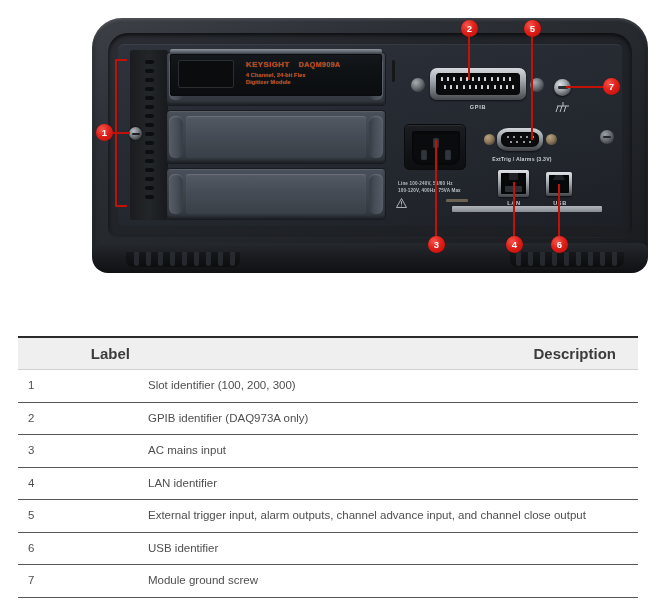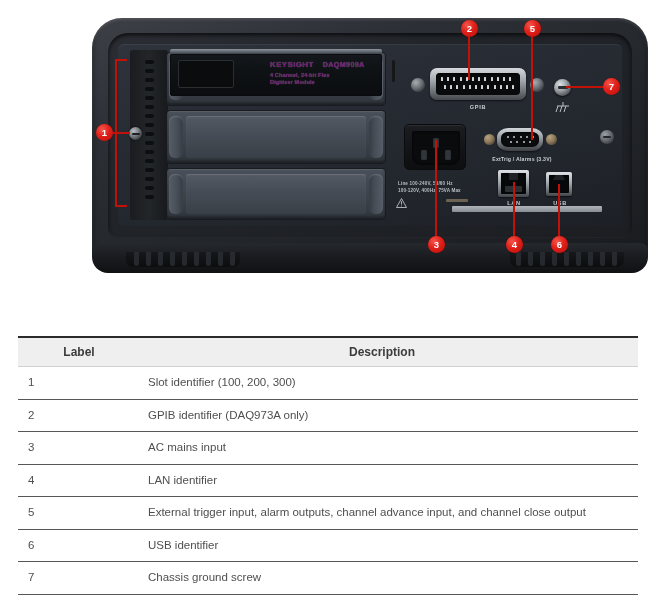--- a/index.html
+++ b/index.html
@@ -168,24 +168,23 @@
     left: 178px; top: 60px;
     width: 56px; height: 28px;
     background: #0a0c0e;
     border: 1px solid #2a2e33;
     border-radius: 2px;
   }
   .module-text {
     position: absolute;
     left: 246px; top: 60px;
     width: 132px;
-    color: #701a75;
+    color: #c2410c;
     line-height: 1.18;
     text-shadow: 0 0 1px rgba(255,255,255,.4);
-    margin-left: 24px;
   }
   .mt-line1 { font-size: 8px; font-weight: 700; letter-spacing: .35px; white-space: nowrap; }
   .mt-line1 .model { margin-left: 9px; font-size: 7.2px; }
   .mt-line2 { font-size: 5.6px; font-weight: 700; margin-top: 2.5px; letter-spacing: .1px; white-space: nowrap; }
   .mt-line3 { font-size: 5.6px; font-weight: 700; letter-spacing: .1px; white-space: nowrap; }
 
   
   .panel-divider {
     position: absolute;
     left: 392px; top: 60px;
@@ -491,24 +490,24 @@
     left: 18px; top: 336px;
     width: 620px;
     border-collapse: collapse;
     font-size: 11.5px;
     color: #4a4a4a;
   }
   #spec-table thead th {
     background: #efefef;
     border-top: 2.5px solid #2b2b2b;
     border-bottom: 1px solid #d2d2d2;
-    text-align: center;
+    text-align: right;
     font-weight: 700;
     color: #3c3c3c;
-    font-size: 12px;
+    font-size: 15px;
     padding: 7px 0 7px 0;
   }
   #spec-table tbody td {
     border-bottom: 1.2px solid #575757;
     padding: 8px 0 8px 0;
     vertical-align: middle;
     line-height: 1.35;
     color: #4f4f4f;
   }
   #spec-table .col-label { width: 112px; padding-left: 10px; }
@@ -760,18 +759,18 @@
         <tr>
           <td class="col-label">5</td>
           <td class="col-desc">External trigger input, alarm outputs, channel advance input, and channel close output</td>
         </tr>
         <tr>
           <td class="col-label">6</td>
           <td class="col-desc">USB identifier</td>
         </tr>
         <tr>
           <td class="col-label">7</td>
-          <td class="col-desc">Chassis ground screw</td>
+          <td class="col-desc">Module ground screw</td>
         </tr>
       </tbody>
   </table>
 
 </div>
 
 </body></html>

